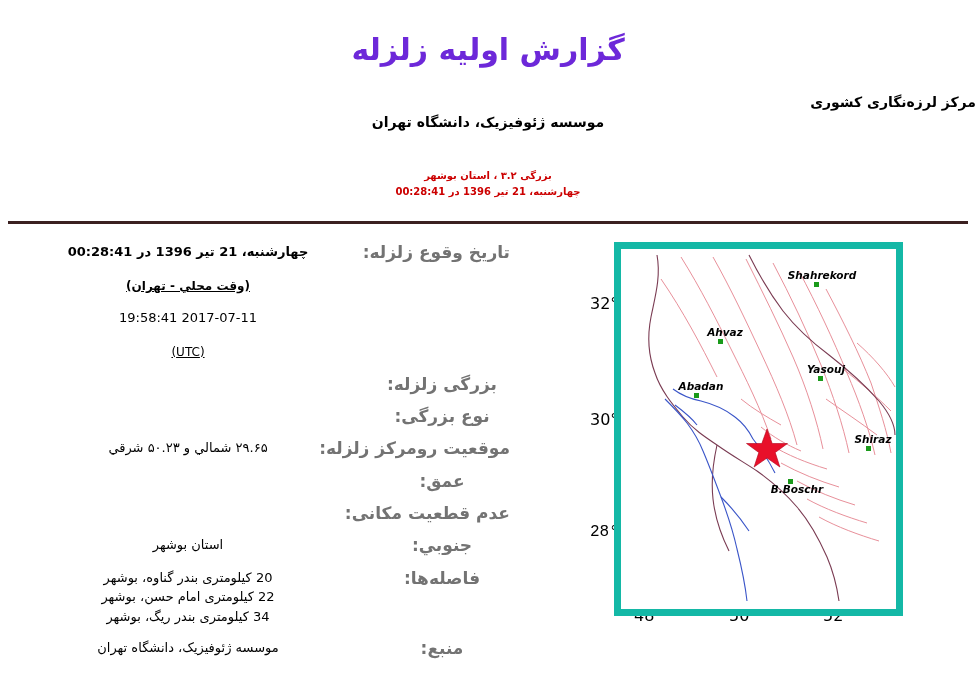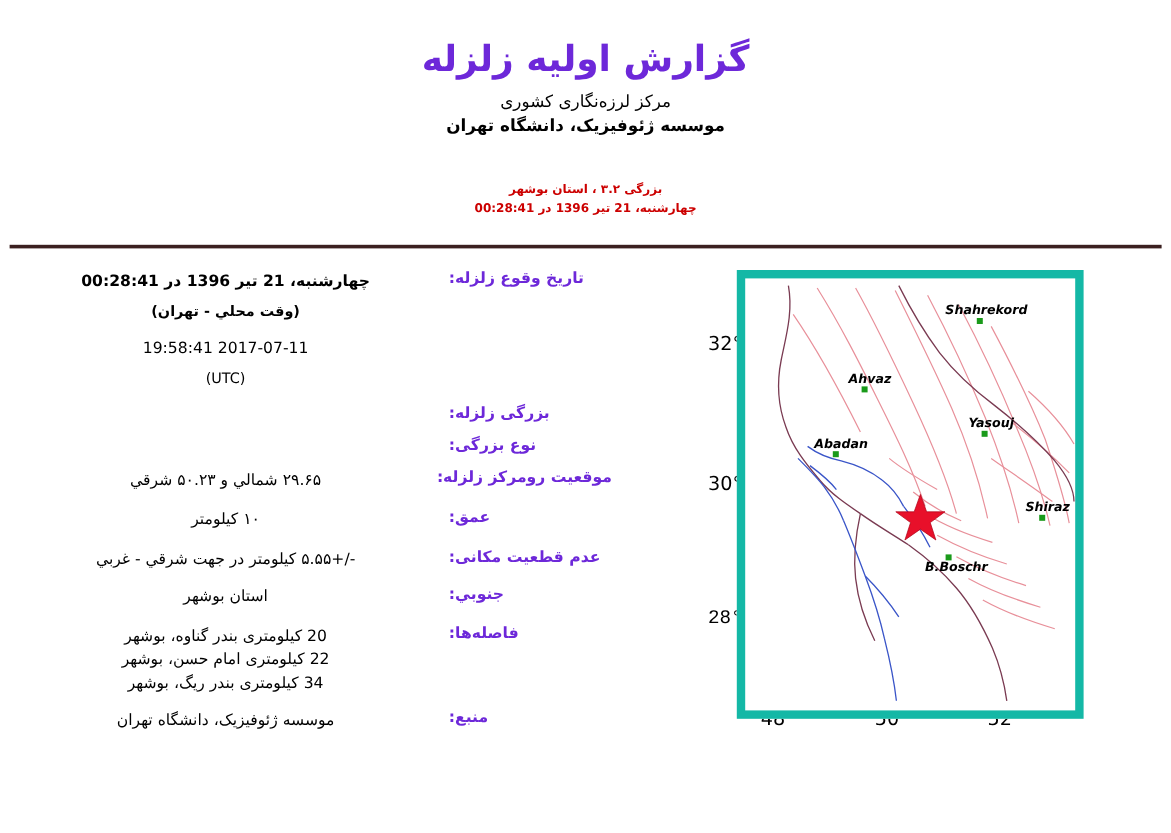--- a/index.html
+++ b/index.html
@@ -23,23 +23,24 @@
   }
   .main-title {
     font-size: 30px;
     font-weight: bold;
     color: #6d28d9;
     line-height: 1.3;
     letter-spacing: 0px;
   }
   .subtitle-1 {
     font-size: 14px;
-    font-weight: normal;
+    font-weight: bold;
     color: #000000;
-    margin-top: 8px;
+    margin-top: 25px;
+    text-align: right;
   }
   .subtitle-2 {
     font-size: 14px;
     font-weight: bold;
     color: #000000;
     margin-top: 4px;
   }
 
   .summary {
     text-align: center;
@@ -72,40 +73,41 @@
     padding-left: 6px;
     box-sizing: border-box;
   }
   .row {
     display: flex;
     flex-direction: row;
     align-items: flex-start;
     margin-bottom: 12px;
   }
   .row-label {
-    font-size: 13px;
-    font-weight: bold;
-    color: #6d28d9;
+    font-size: 17px;
+    font-weight: bold;
+    color: #737373;
     white-space: nowrap;
     width: 140px;
-    text-align: left;
+    text-align: center;
     padding-left: 4px;
     box-sizing: border-box;
   }
   .row-value {
     flex: 1;
     font-size: 13px;
     color: #000000;
     text-align: center;
     line-height: 1.6;
   }
   .row-value .sub {
     display: block;
     font-size: 12px;
-    margin-top: 4px;
+    margin-top: 14px;
+    text-decoration: underline;
   }
   .row-value .line {
     display: block;
   }
   .tight .row-value { line-height: 1.5; }
 
   .dates .row-value { font-weight: bold; }
 
   
   .map-wrap {
@@ -197,27 +199,25 @@
       <div class="row-label">نوع بزرگی:</div>
     </div>
 
     <div class="row">
       <div class="row-label">موقعیت رومرکز زلزله:</div>
       <div class="row-value">۲۹.۶۵ شمالي و ۵۰.۲۳ شرقي</div>
     </div>
 
     <div class="row">
       <div class="row-label">عمق:</div>
-      <div class="row-value">۱۰ کیلومتر</div>
     </div>
 
     <div class="row tight">
       <div class="row-label">عدم قطعیت مکانی:</div>
       <div class="row-value">
-        <span class="line">-/+۵.۵۵  کیلومتر  در جهت شرقي - غربي</span>
       </div>
     </div>
 
     <div class="row">
       <div class="row-label">جنوبي:</div>
       <div class="row-value">استان بوشهر</div>
     </div>
 
     <div class="row tight">
       <div class="row-label">فاصله‌ها:</div>

